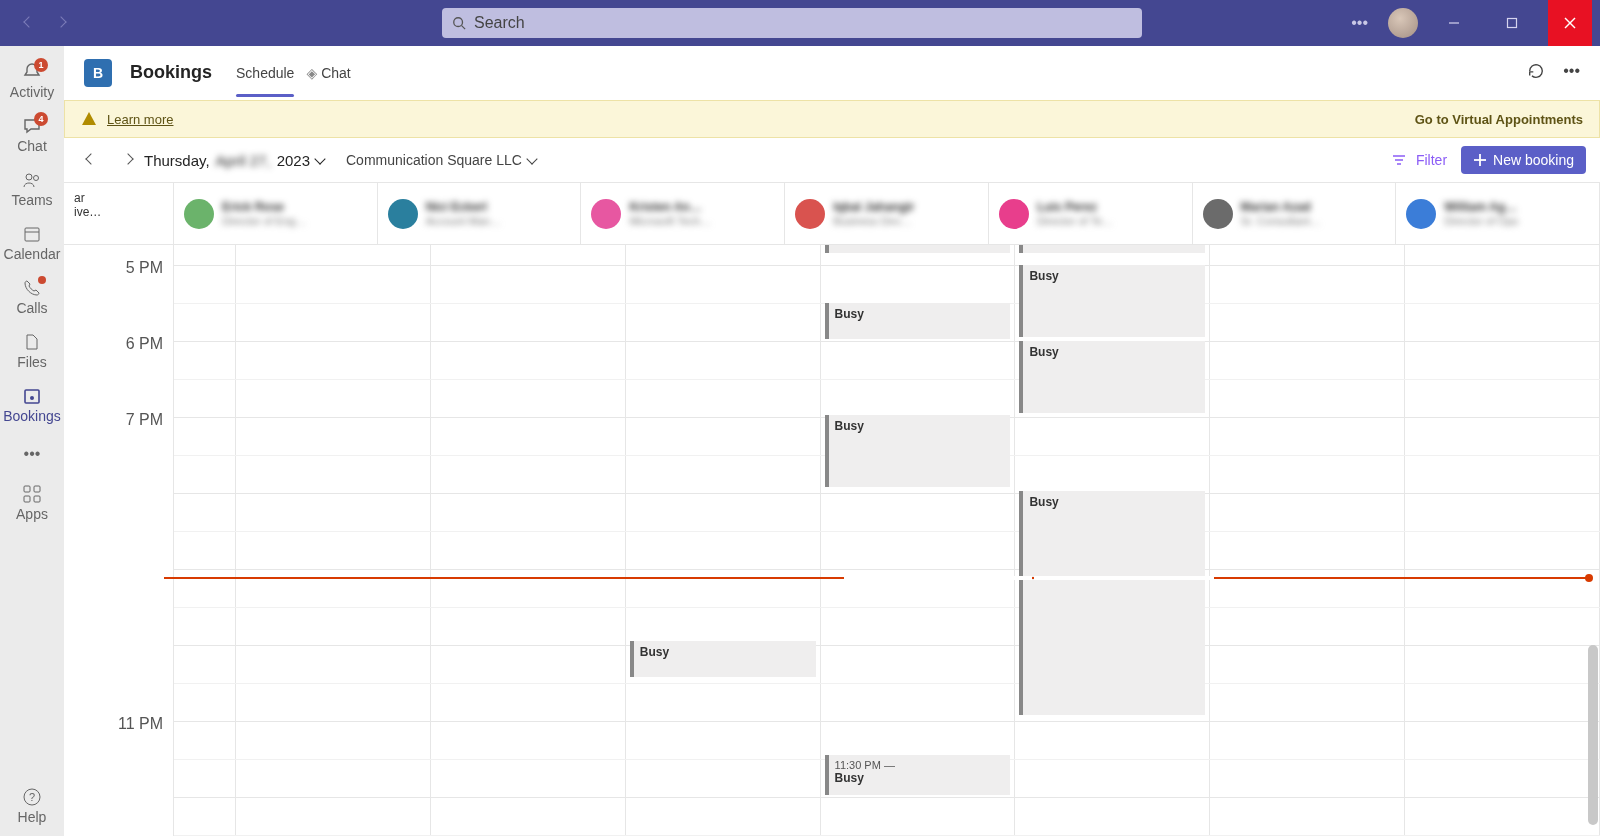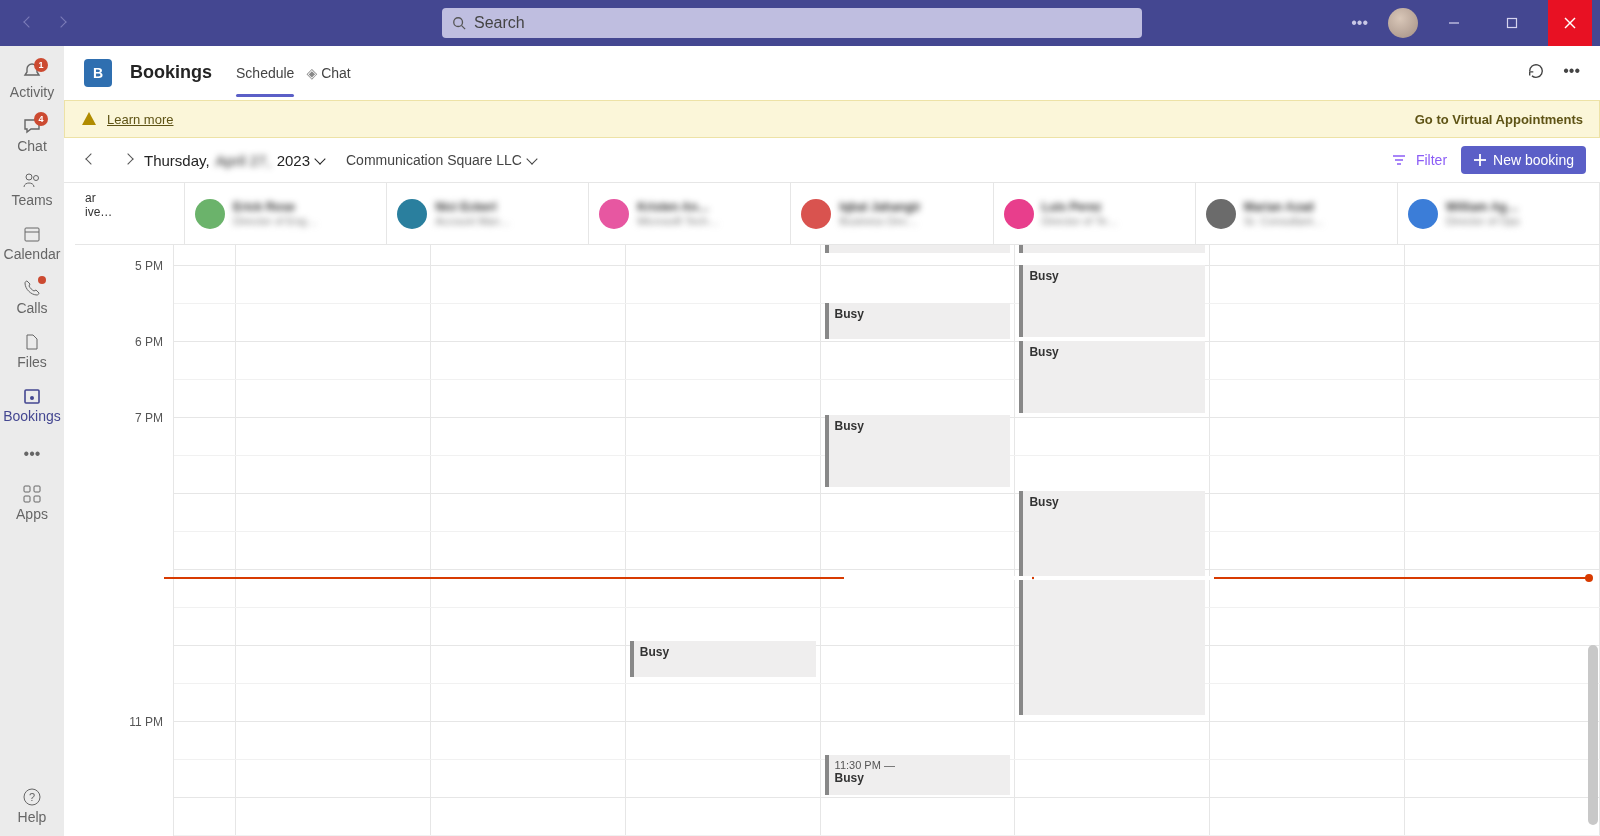--- a/index.html
+++ b/index.html
@@ -54,32 +54,32 @@
 .toolbar .nav { display:flex; gap:2px; }
 .toolbar .navbtn { width:26px; height:26px; display:flex; align-items:center; justify-content:center; color:#555; cursor:pointer; }
 .toolbar .date { font-size:15px; color:#242424; display:flex; align-items:center; gap:6px; cursor:pointer; }
 .toolbar .date .blur { filter: blur(3px); }
 .toolbar .org { font-size:14px; color:#444; margin-left:10px; display:flex; align-items:center; gap:6px; cursor:pointer; }
 .toolbar .right { margin-left:auto; display:flex; gap:14px; align-items:center; }
 .toolbar .filter { display:flex; align-items:center; gap:10px; color:#8b5cf6; cursor:pointer; font-size:14px; }
 .toolbar .newbtn { background:#5b5fc7; color:#fff; padding:6px 12px; border-radius:4px; font-size:14px; display:flex; align-items:center; gap:6px; cursor:pointer; }
 
 
-.gridwrap { flex:1; position:relative; border-top:1px solid #e6e6e6; overflow:hidden;padding-left:11px; }
+.gridwrap { flex:1; position:relative; border-top:1px solid #e6e6e6; overflow:hidden; }
 .people-row { display:flex; height:62px; border-bottom:1px solid #e6e6e6; }
 .person-head { flex:1; min-width:0; border-right:1px solid #e6e6e6; display:flex; align-items:center; gap:8px; padding:0 10px; }
 .person-head .av { width:30px; height:30px; border-radius:50%; flex:none; }
 .person-head .txt { display:flex; flex-direction:column; gap:1px; min-width:0; filter: blur(3px); }
 .person-head .nm { font-size:12px; color:#333; font-weight:600; white-space:nowrap; overflow:hidden; text-overflow:ellipsis; }
 .person-head .rl { font-size:11px; color:#777; white-space:nowrap; overflow:hidden; text-overflow:ellipsis; }
 .first-head { width:110px; flex:none; border-right:1px solid #e6e6e6; padding:8px 10px; font-size:12px; color:#333; }
 
 .gridbody { position:absolute; left:0; right:0; top:62px; bottom:0; display:flex; }
 .timecol { width:110px; flex:none; border-right:1px solid #e6e6e6; position:relative; }
-.timecol .tl { position:absolute; left:0; right:10px; text-align:right; font-size:12px; color:#555; transform:translateY(-6px); }
+.timecol .tl { position:absolute; left:0; right:10px; text-align:right; font-size:16px; color:#555; transform:translateY(-6px); }
 .cols { flex:1; display:flex; position:relative; }
 .col { flex:1; border-right:1px solid #e6e6e6; position:relative; }
 .hline { position:absolute; left:0; right:0; border-top:1px solid #e6e6e6; }
 .hline.half { border-top:1px solid #f1f1f1; }
 .nowline { position:absolute; left:100px; right:12px; height:2px; background:#d83b01; z-index:5; }
 .nowline::after { content:""; position:absolute; right:-5px; top:-3px; width:8px; height:8px; border-radius:50%; background:#d83b01; }
 .nowline .gap { position:absolute; background:#fff; height:4px; top:-1px; }
 
 .evt { position:absolute; left:4px; right:4px; background:#efeeee; border-left:4px solid #888; padding:4px 6px; font-size:12px; font-weight:600; color:#333; z-index:3; overflow:hidden; }
 .evt .sub { font-size:11px; font-weight:400; color:#555; }

